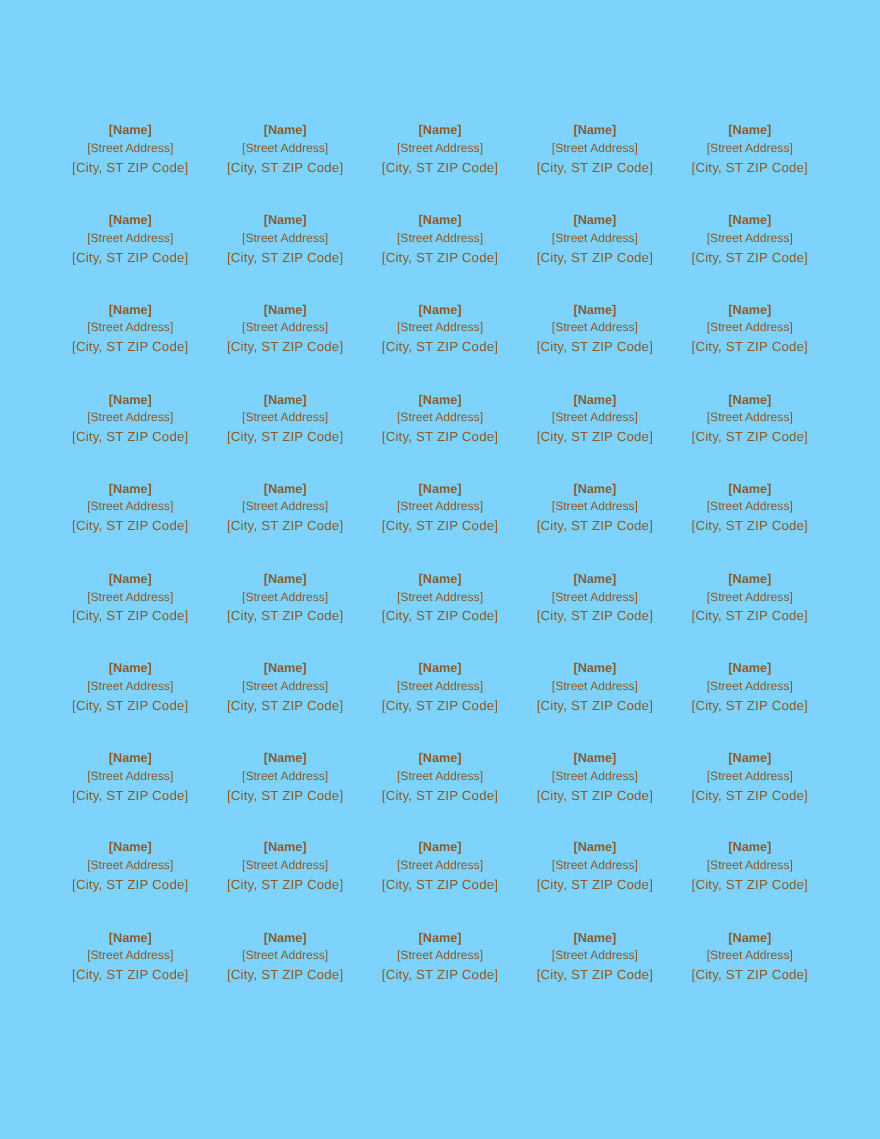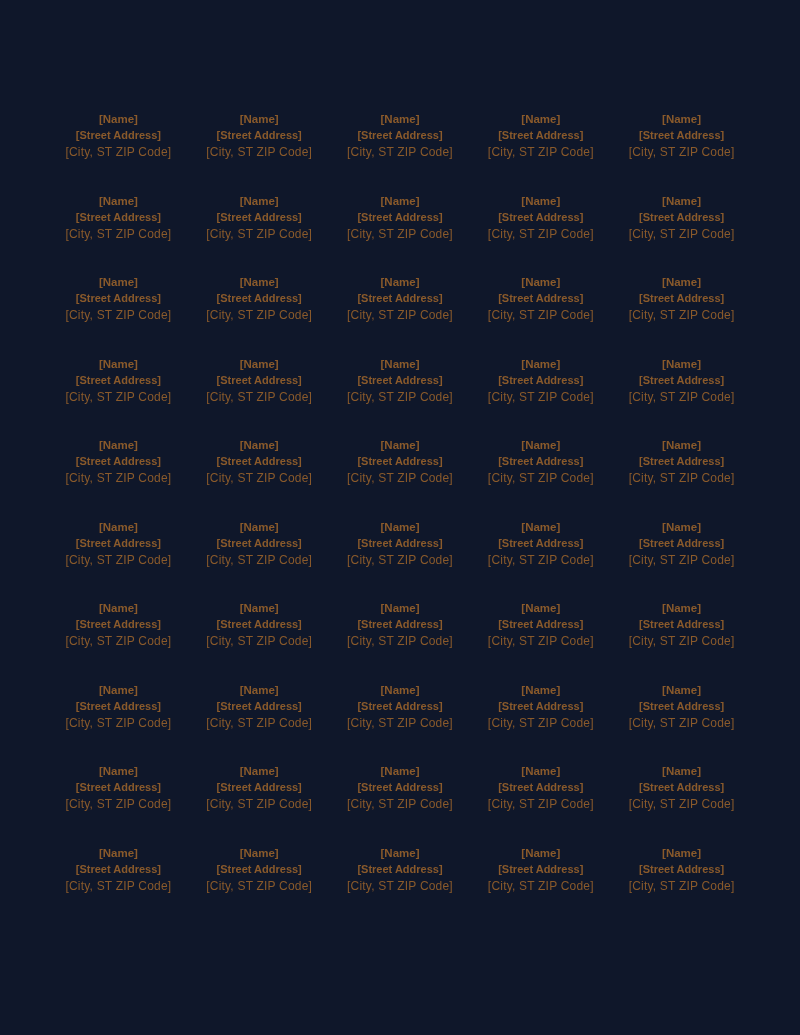--- a/index.html
+++ b/index.html
@@ -11,21 +11,21 @@
     width: 800px;
     height: 1035px;
     font-family: "Liberation Sans", sans-serif;
     color: #8a5a2b;
     overflow: hidden;
   }
   #label-sheet {
     position: relative;
     width: 800px;
     height: 1035px;
-    background: #0f172a;
+    background: #7dd3fc;
     box-sizing: border-box;
     padding-top: 110px;
     padding-left: 48px;
     padding-right: 48px;
   }
   .label-grid {
     display: grid;
     grid-template-columns: repeat(5, 1fr);
     grid-auto-rows: 81.5px;
     column-gap: 0px;
@@ -38,21 +38,21 @@
   }
   .label-name {
     font-size: 11.5px;
     font-weight: bold;
     color: #8a5a2b;
     letter-spacing: 0px;
     margin-bottom: 3px;
   }
   .label-street {
     font-size: 11px;
-    font-weight: bold;
+    font-weight: normal;
     color: #8a5a2b;
     margin-bottom: 2px;
   }
   .label-city {
     font-size: 12px;
     font-weight: normal;
     color: #8a5a2b;
     letter-spacing: 0.2px;
   }
 </style>

